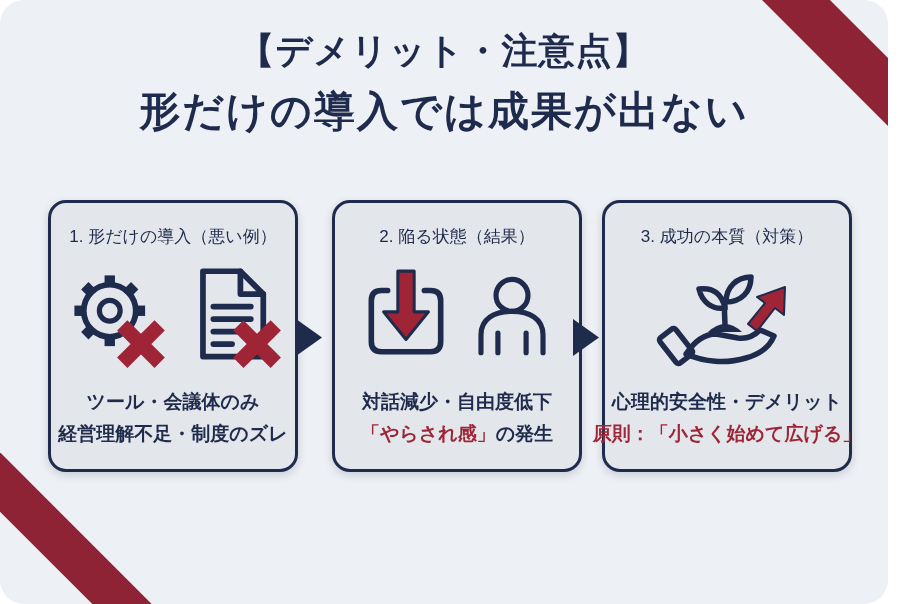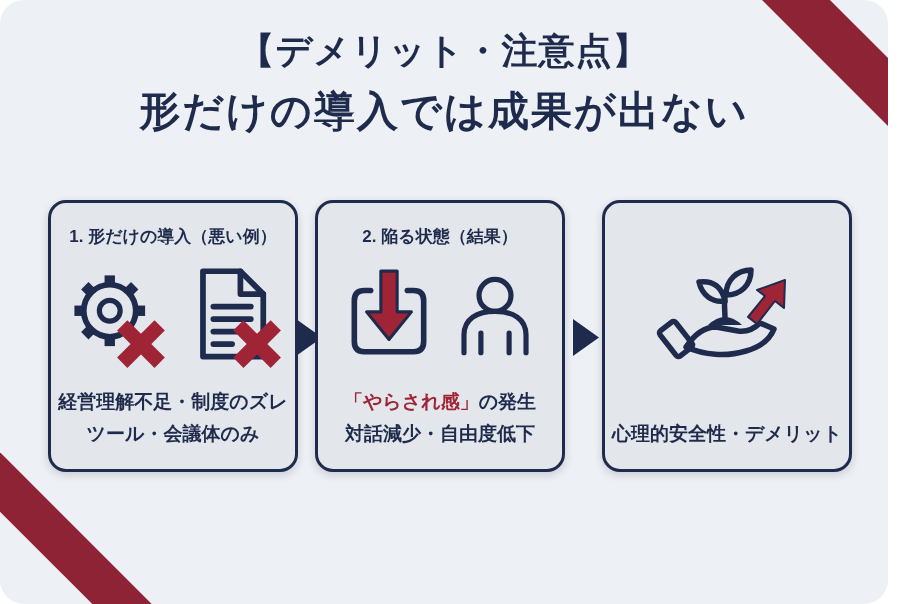--- a/index.html
+++ b/index.html
@@ -15,23 +15,23 @@
   .title { position:absolute; top:28px; left:0; width:100%; text-align:center; color:#1f2b4c; font-weight:bold; }
   .title-line1 { font-size:36px; letter-spacing:1px; line-height:1.3; }
   .title-line2 { font-size:41px; letter-spacing:2px; line-height:1.2; margin-top:12px; }
 
   .card {
     position:absolute; top:200px; width:250px; height:272px;
     background:#e3e7ec; border:3px solid #1f2b4c; border-radius:18px;
     display:flex; flex-direction:column; align-items:center;
     box-shadow:0 3px 8px rgba(30,43,76,0.18);
   }
-  .card-1 { left:48px; } .card-2 { left:315px; } .card-3 { left:602px; }
+  .card-1 { left:48px; } .card-2 { left:332px; } .card-3 { left:602px; }
 
-  .card-header { margin-top:22px; font-size:17px; font-weight:bold; color:#1f2b4c; white-space:nowrap; }
+  .card-header { margin-top:22px; font-size:17px; font-weight:normal; color:#1f2b4c; white-space:nowrap; }
   .icon-row { flex:1; display:flex; align-items:center; justify-content:center; gap:8px; width:100%; }
   .card-body { margin-bottom:20px; text-align:center; font-size:19px; font-weight:bold; color:#1f2b4c; line-height:1.65; white-space:nowrap; }
   .red-text { color:#9e2436; }
 
   .flow-arrow {
     position:absolute; top:319px; width:26px; height:37px; background:#1f2b4c;
     clip-path:polygon(0 0, 100% 50%, 0 100%);
   }
   .flow-arrow-1 { left:296px; }
   .flow-arrow-2 { left:573px; }
@@ -85,22 +85,22 @@
           <line x1="34" y1="64" x2="58" y2="64"></line>
           <line x1="34" y1="76" x2="52" y2="76"></line>
         </g>
         <g stroke="#9e2436" stroke-width="14" stroke-linecap="butt">
           <line x1="58" y1="58" x2="94" y2="94"></line>
           <line x1="94" y1="58" x2="58" y2="94"></line>
         </g>
       </svg>
     </div>
     <div class="card-body">
+      <div>ツール・会議体のみ</div>
       <div>経営理解不足・制度のズレ</div>
-      <div>ツール・会議体のみ</div>
     </div>
   </div>
 
   <div class="flow-arrow flow-arrow-1"></div>
 
   <div class="card card-2">
     <div class="card-header">2. 陥る状態（結果）</div>
     <div class="icon-row">
       <svg width="102" height="104" viewBox="0 0 100 100">
         <g class="ln" stroke-width="6">
@@ -111,39 +111,41 @@
       <svg width="94" height="104" viewBox="0 0 100 100">
         <g class="ln" stroke-width="5.5">
           <circle cx="50" cy="27" r="17"></circle>
           <path d="M17,88 V69 C17,52 31,44 50,44 C69,44 83,52 83,69 V88"></path>
           <line x1="35" y1="67" x2="35" y2="88"></line>
           <line x1="65" y1="67" x2="65" y2="88"></line>
         </g>
       </svg>
     </div>
     <div class="card-body">
+      <div>対話減少・自由度低下</div>
       <div><span class="red-text">「やらされ感」</span><span>の発生</span></div>
-      <div>対話減少・自由度低下</div>
     </div>
   </div>
 
   <div class="flow-arrow flow-arrow-2"></div>
 
   <div class="card card-3">
+    <div class="card-header">3. 成功の本質（対策）</div>
     <div class="icon-row">
       <svg width="170" height="110" viewBox="0 0 150 110">
         <g class="ln" stroke-width="4.5">
           <rect x="14" y="68" width="20" height="32" rx="3" transform="rotate(-38 24 84)"></rect>
           <path d="M34,92 C42,80 52,72 64,72 L86,76 C94,77 102,74 108,68 L122,74 C118,84 108,92 94,96 C74,102 52,100 34,92 Z"></path>
           <path d="M73,62 Q72,50 73,40"></path>
           <path d="M73,46 C60,48 50,40 47,27 C61,25 70,32 73,46 Z"></path>
           <path d="M74,40 C74,25 85,15 99,15 C99,30 89,40 74,40 Z"></path>
         </g>
         <path class="fillnavy" d="M56,70 Q73,54 90,70 Z"></path>
         <path class="fillred" stroke="#1f2b4c" stroke-width="2" stroke-linejoin="round" d="M96,62 L113,41 L105,35 L133,25 L132,53 L123,46 L105,69 Z"></path>
       </svg>
     </div>
     <div class="card-body">
       <div>心理的安全性・デメリット</div>
+      <div class="red-text">原則：「小さく始めて広げる」</div>
     </div>
   </div>
 
 </div>
 
 </body></html>

